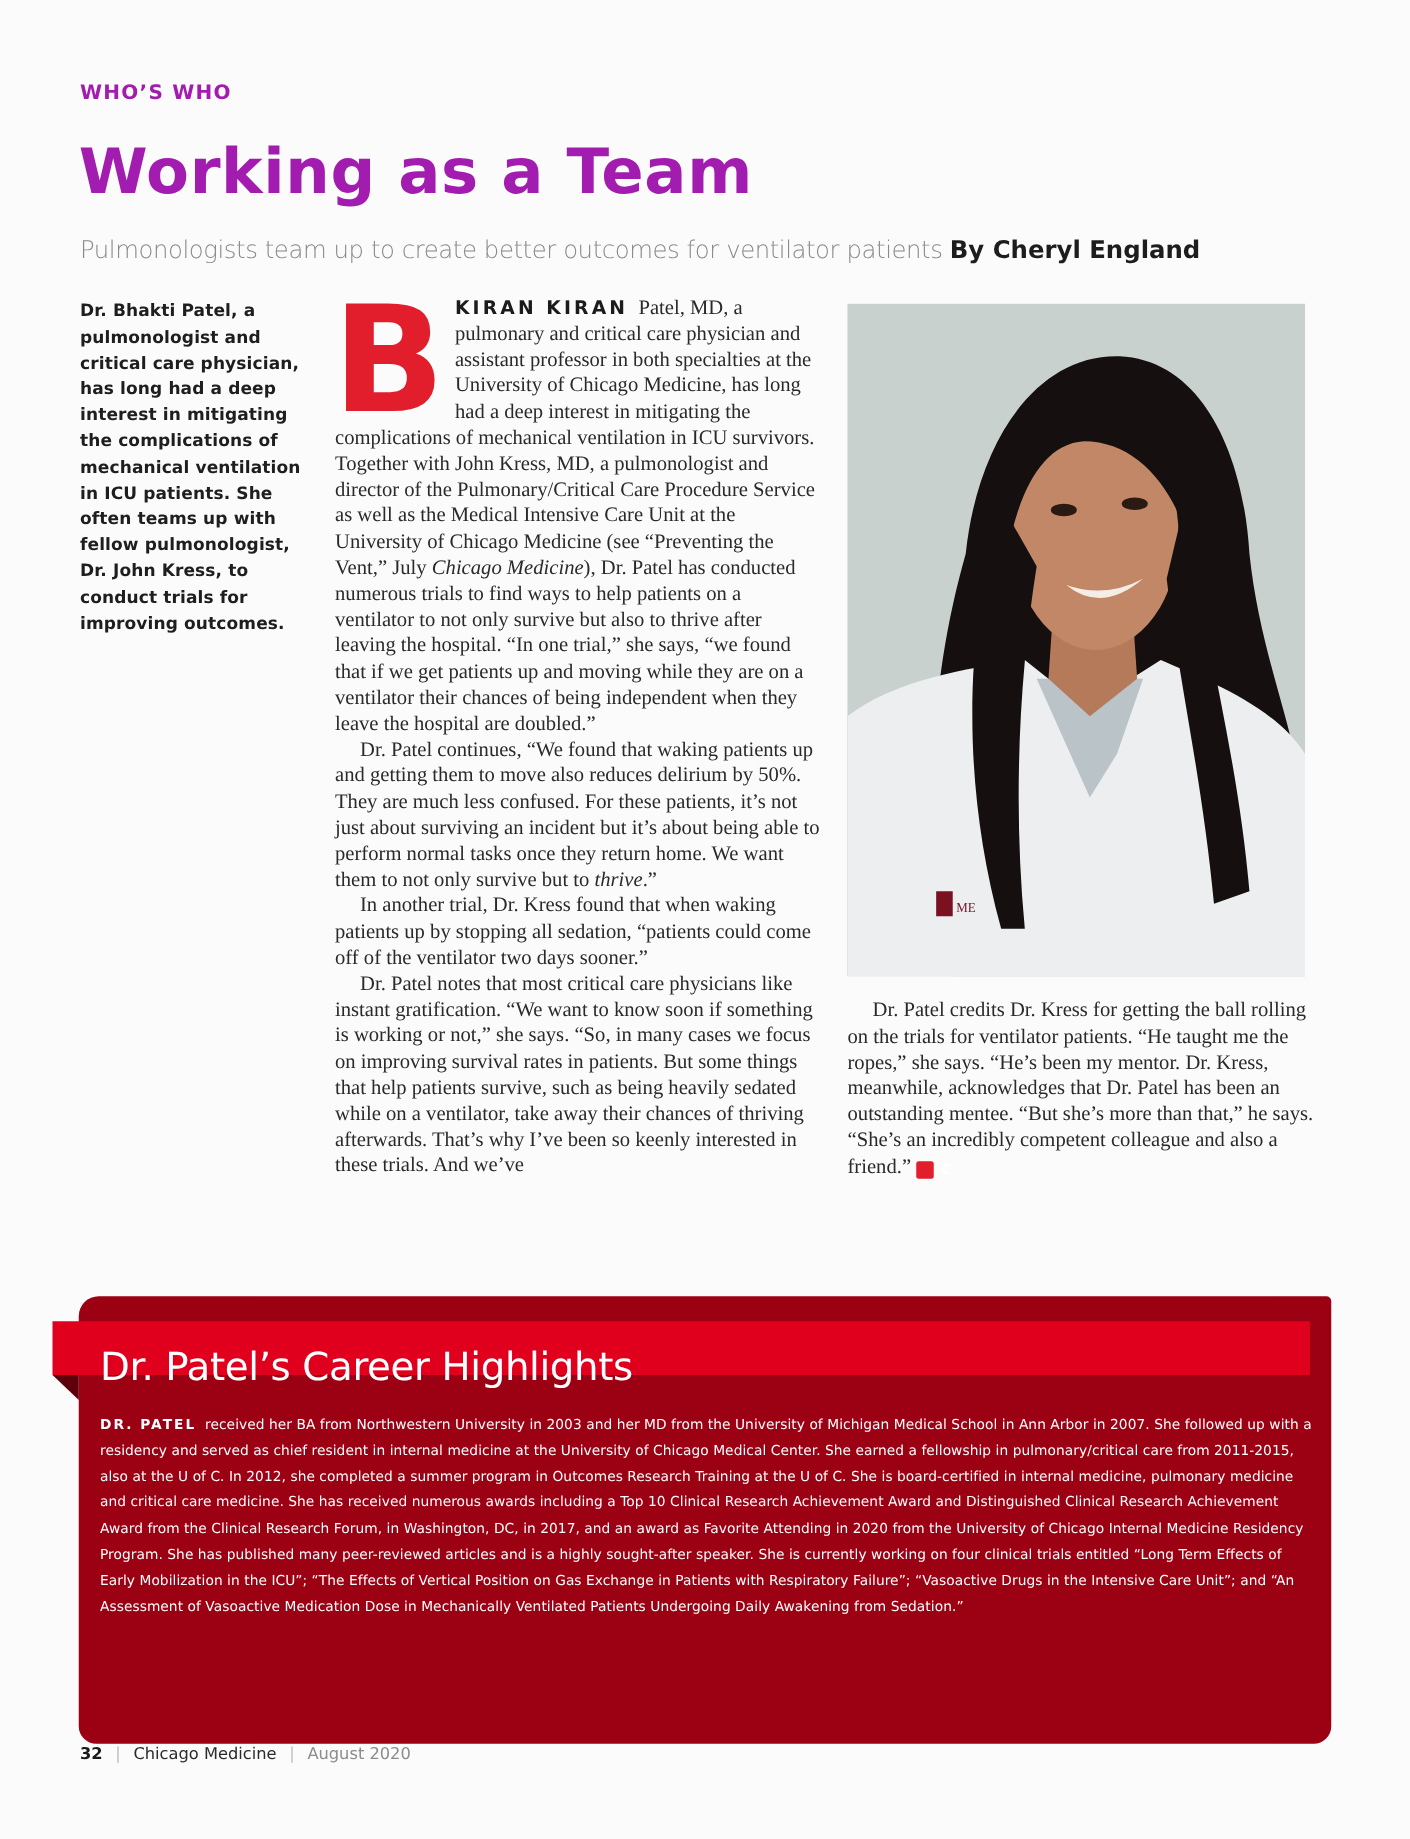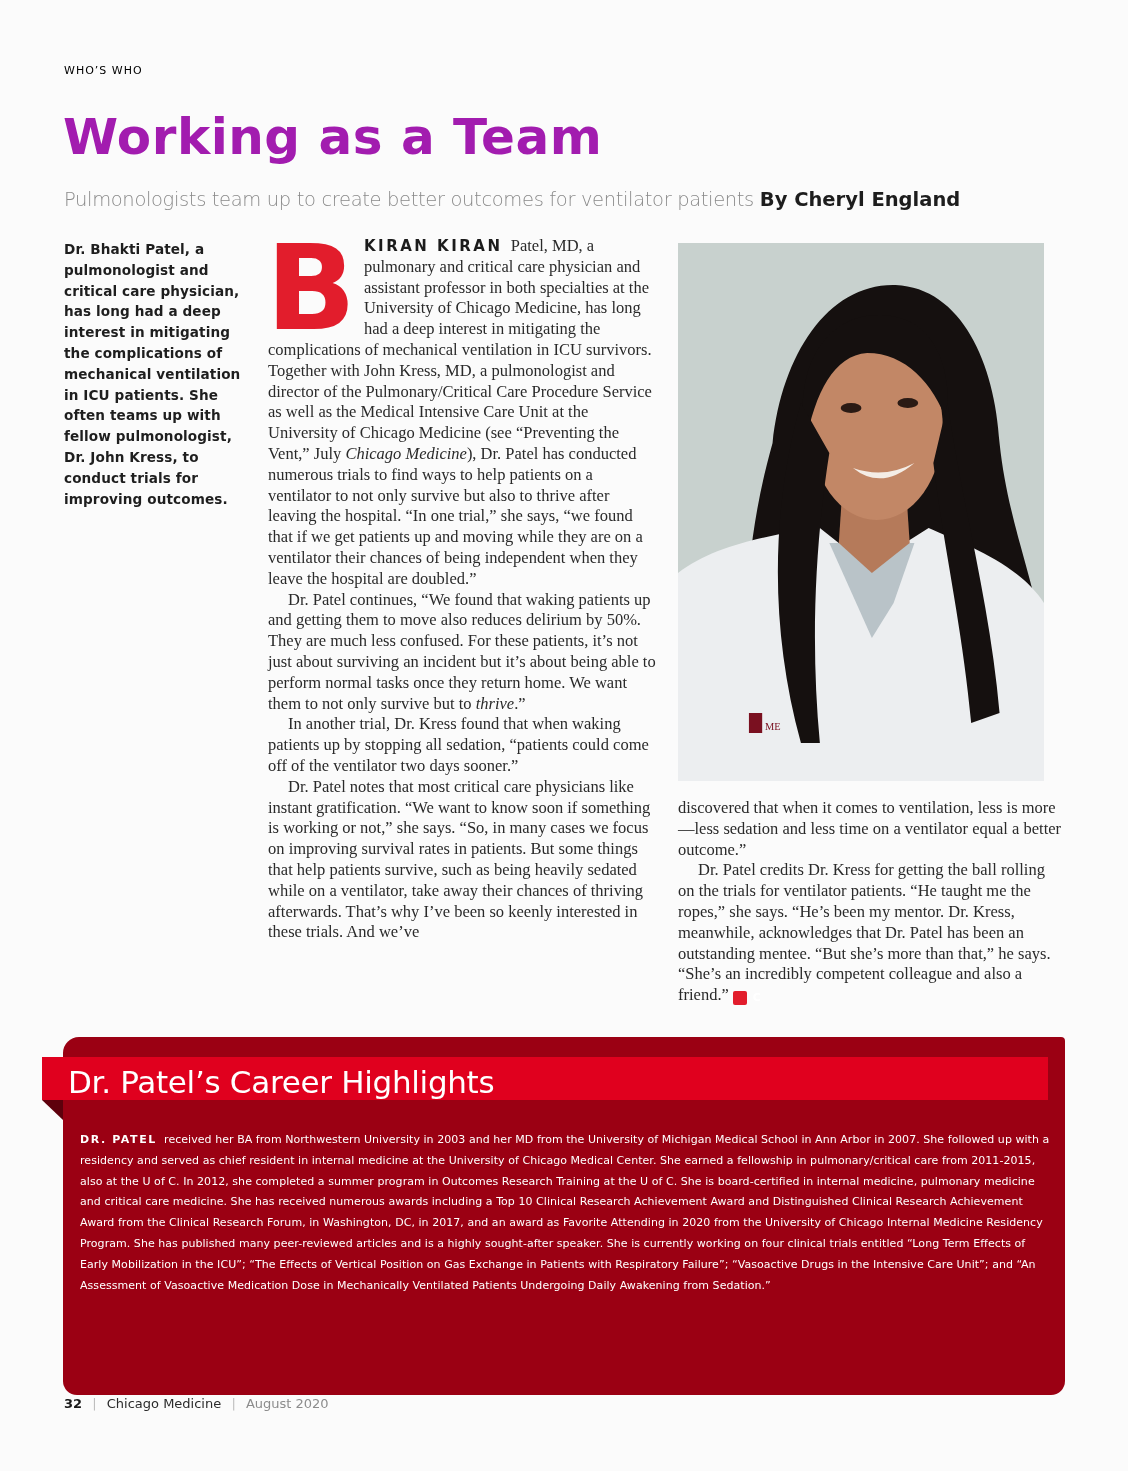--- a/index.html
+++ b/index.html
@@ -4,22 +4,22 @@
 <style>
   html, body { margin: 0; padding: 0; }
   body {
     width: 1128px; height: 1471px; position: relative; overflow: hidden;
     background: #fbfbfb;
     font-family: "Liberation Sans", sans-serif;
     color: #222;
   }
   .section-label {
     position: absolute; left: 64px; top: 64px;
-    font-size: 11px; letter-spacing: 1px; color: #000000;
-    font-family: "DejaVu Sans", sans-serif; font-weight: normal;
+    font-size: 16px; letter-spacing: 1px; color: #a21caf;
+    font-family: "DejaVu Sans", sans-serif; font-weight: bold;
   }
   .title {
     position: absolute; left: 63px; top: 112px; margin: 0;
     font-family: "DejaVu Sans", sans-serif; font-weight: bold;
     font-size: 50px; letter-spacing: 0.5px; color: #a21caf; line-height: 1;
   }
   .dek {
     position: absolute; left: 64px; top: 188px; white-space: nowrap;
     font-family: "DejaVu Sans", sans-serif; font-size: 19.5px; color: #8a8a8a; font-weight: 300;
     letter-spacing: -0.35px;
@@ -65,21 +65,21 @@
   }
   .highlights-banner {
     position: absolute; left: 42px; top: 1057px; width: 1006px; height: 43px;
     background: #e0001e;
   }
   .banner-fold {
     position: absolute; left: 42px; top: 1100px; width: 0; height: 0;
     border-top: 20px solid #5e000c; border-left: 21px solid transparent;
   }
   .highlights-title {
-    position: absolute; left: 64px; top: 1058px; margin: 4px;
+    position: absolute; left: 64px; top: 1058px; margin: 16px;
     font-family: "DejaVu Sans", sans-serif; font-weight: normal;
     font-size: 31px; color: #ffffff; line-height: 40px; letter-spacing: -0.3px;
   }
   .highlights-body {
     position: absolute; left: 80px; top: 1130px; width: 970px;
     font-family: "DejaVu Sans", sans-serif; font-size: 11px; line-height: 20.8px;
     color: #ffffff; letter-spacing: 0.05px; margin: 0;
   }
   .highlights-body .lead-name { font-weight: bold; letter-spacing: 1.6px; }
   .footer {
@@ -135,21 +135,20 @@
     <ellipse cx="243" cy="160" rx="11" ry="5" fill="#2a1a14"></ellipse>
 
     <path d="M185 225 Q 215 248 250 220 Q 218 236 185 225 Z" fill="#f4ede6"></path>
 
     <rect x="75" y="470" width="14" height="20" fill="#7a1020"></rect>
     <text x="92" y="487" font-family="Liberation Serif, serif" font-size="11" fill="#7a1020">ME</text>
   </svg>
 </div>
 
 <div class="article-col col2">
-  <p>discovered that when it comes to ventilation, less is more—less sedation and less time on a ventilator equal a better outcome.”</p>
   <p class="indent">
     <span>Dr. Patel credits Dr. Kress for getting the ball rolling on the trials for ventilator patients. “He taught me the ropes,” she says. “He’s been my mentor. Dr. Kress, meanwhile, acknowledges that Dr. Patel has been an outstanding mentee. “But she’s more than that,” he says. “She’s an incredibly competent colleague and also a friend.”</span><span class="end-mark">C</span>
   </p>
 </div>
 
 <div class="highlights-box"></div>
 <div class="highlights-banner"></div>
 <div class="banner-fold"></div>
 <h2 class="highlights-title">Dr. Patel’s Career Highlights</h2>
 <p class="highlights-body">

